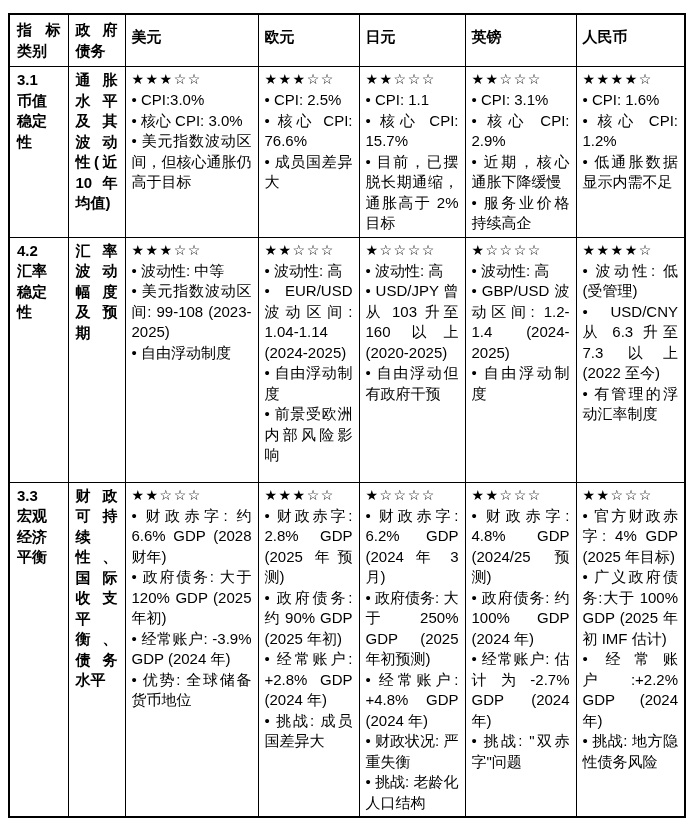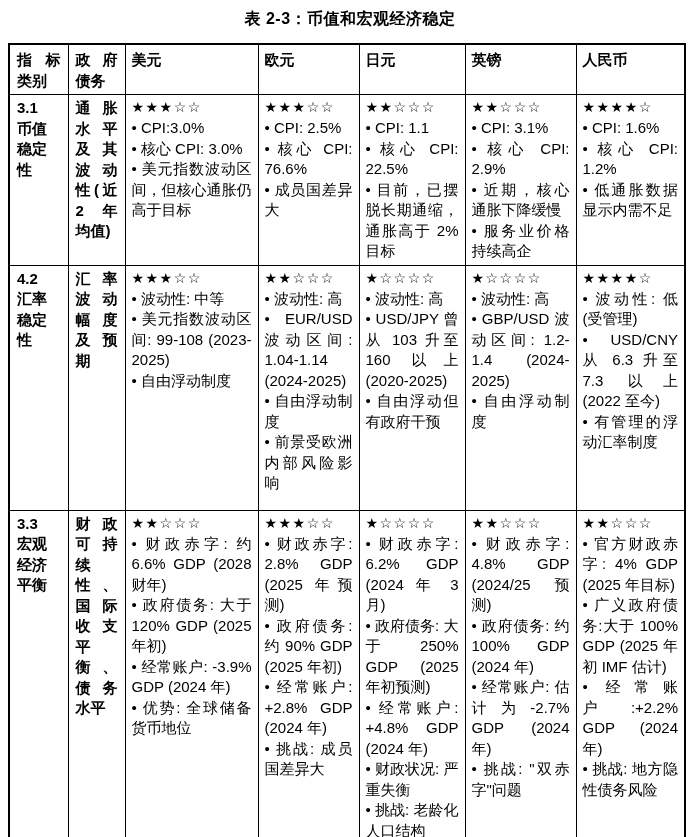--- a/index.html
+++ b/index.html
@@ -36,21 +36,21 @@
     vertical-align: top;
     padding: 3px 6px;
     font-size: 15px;
     line-height: 20.5px;
     word-break: break-word;
   }
   th {
     text-align: left;
     font-weight: 700;
     height: 36px;
-    padding-top: 5px;
+    padding-top: 12px;
   }
   th.narrow {
     text-align: justify;
     text-justify: inter-character;
     padding: 5px 7px 3px 7px;
   }
   td.cat, td.cont {
     font-weight: 700;
     padding: 3px 7px;
     margin-left: 48px;
@@ -73,21 +73,20 @@
   }
   tr.row-31 { height: 164px; }
   tr.row-32 { height: 245px; }
   tr.row-33 { height: 316px; }
 </style>
 </head>
 <body>
 
 <div class="page">
 
-  <div class="title">表 2-3：币值和宏观经济稳定</div>
 
   <table class="main">
     <colgroup>
       <col style="width:59px">
         <col style="width:57px">
         <col style="width:133px">
       <col style="width:101px">
         <col style="width:106px">
         <col style="width:111px">
         <col style="width:109px">
@@ -102,42 +101,42 @@
         <th>英镑</th>
         <th>人民币</th>
       </tr>
     </thead>
     <tbody>
       <tr class="row-31">
         <td class="cat">
           <span class="cat-code">3.1</span>
           <span class="cat-label">币值稳定性</span>
         </td>
-        <td class="cont">通胀水平及其波动性(近 2 年均值)</td>
+        <td class="cont">通胀水平及其波动性(近 10 年均值)</td>
         <td class="datacell">
           <div class="stars">★★★☆☆</div>
           <div class="bullets">
               <div class="bullet">• CPI:3.0%</div>
               <div class="bullet">• 核心 CPI: 3.0%</div>
               <div class="bullet">• 美元指数波动区间，但核心通胀仍高于目标</div>
             </div>
         </td>
         <td class="datacell">
           <div class="stars">★★★☆☆</div>
           <div class="bullets">
               <div class="bullet">• CPI: 2.5%</div>
               <div class="bullet">• 核心 CPI: 76.6%</div>
               <div class="bullet">• 成员国差异大</div>
             </div>
         </td>
         <td class="datacell">
           <div class="stars">★★☆☆☆</div>
           <div class="bullets">
               <div class="bullet">• CPI: 1.1</div>
-              <div class="bullet">• 核心 CPI: 22.5%</div>
+              <div class="bullet">• 核心 CPI: 15.7%</div>
               <div class="bullet">• 目前，已摆脱长期通缩，通胀高于 2% 目标</div>
             </div>
         </td>
         <td class="datacell">
           <div class="stars">★★☆☆☆</div>
           <div class="bullets">
               <div class="bullet">• CPI: 3.1%</div>
               <div class="bullet">• 核心 CPI: 2.9%</div>
               <div class="bullet">• 近期，核心通胀下降缓慢</div>
               <div class="bullet">• 服务业价格持续高企</div>

